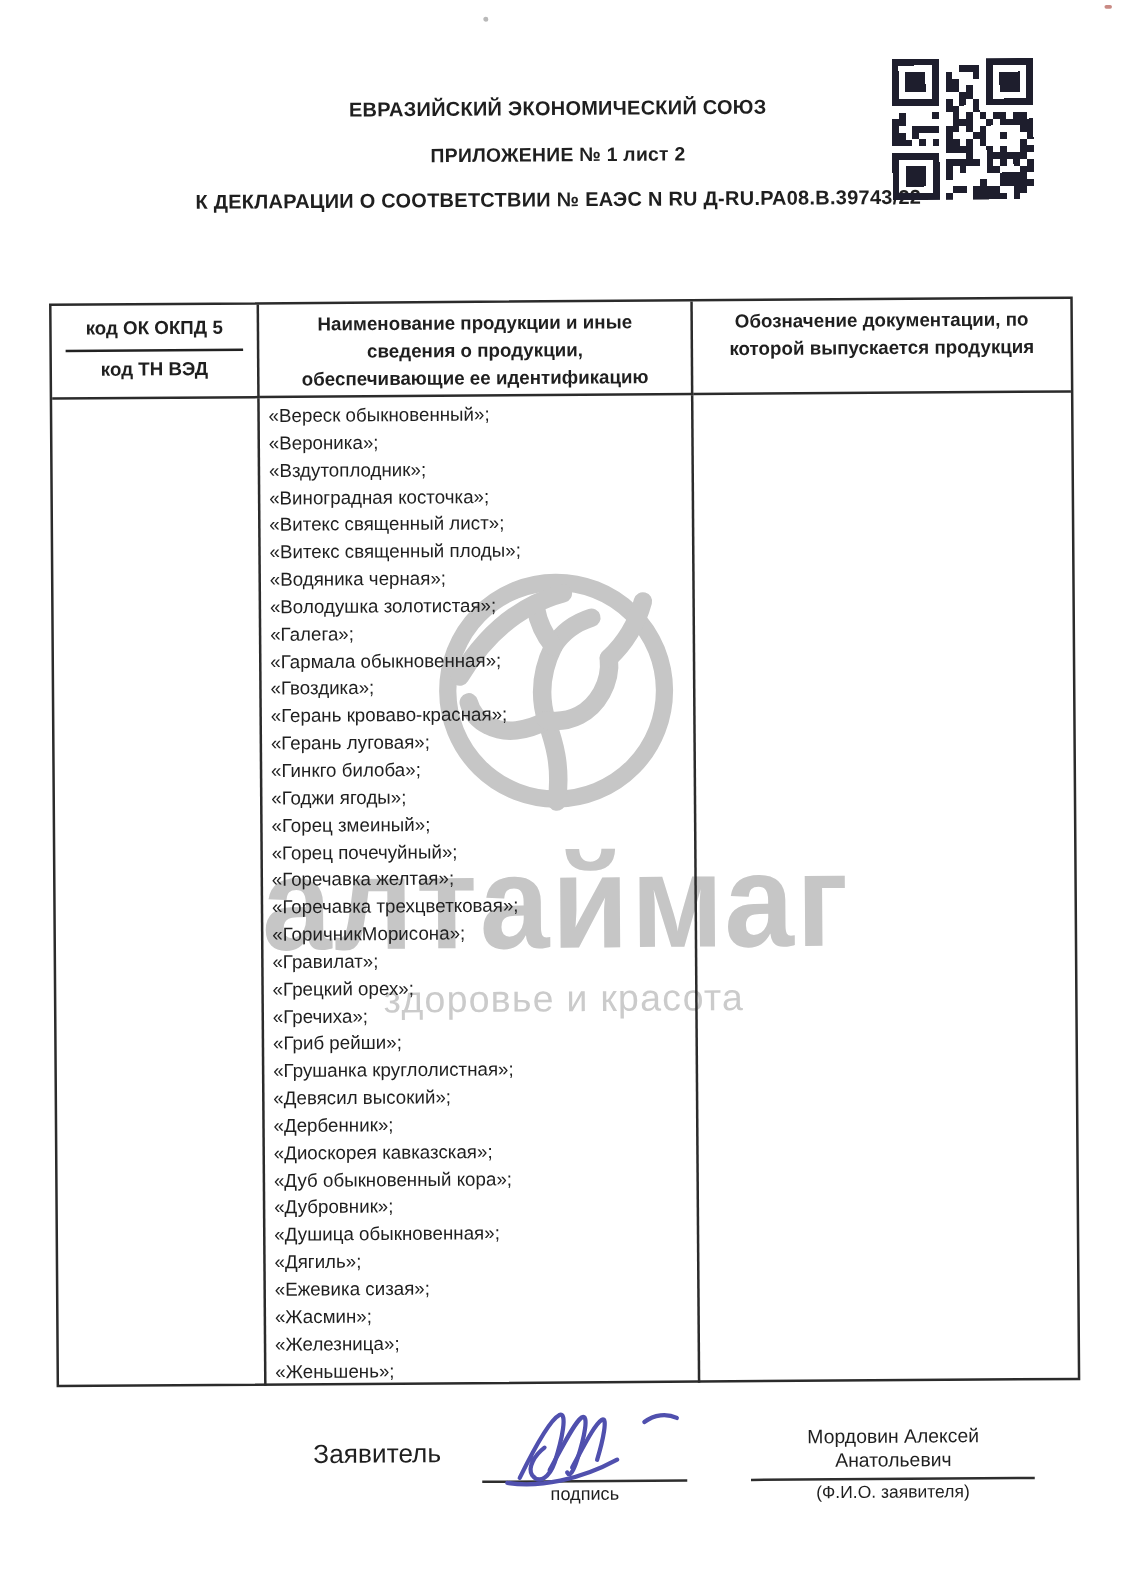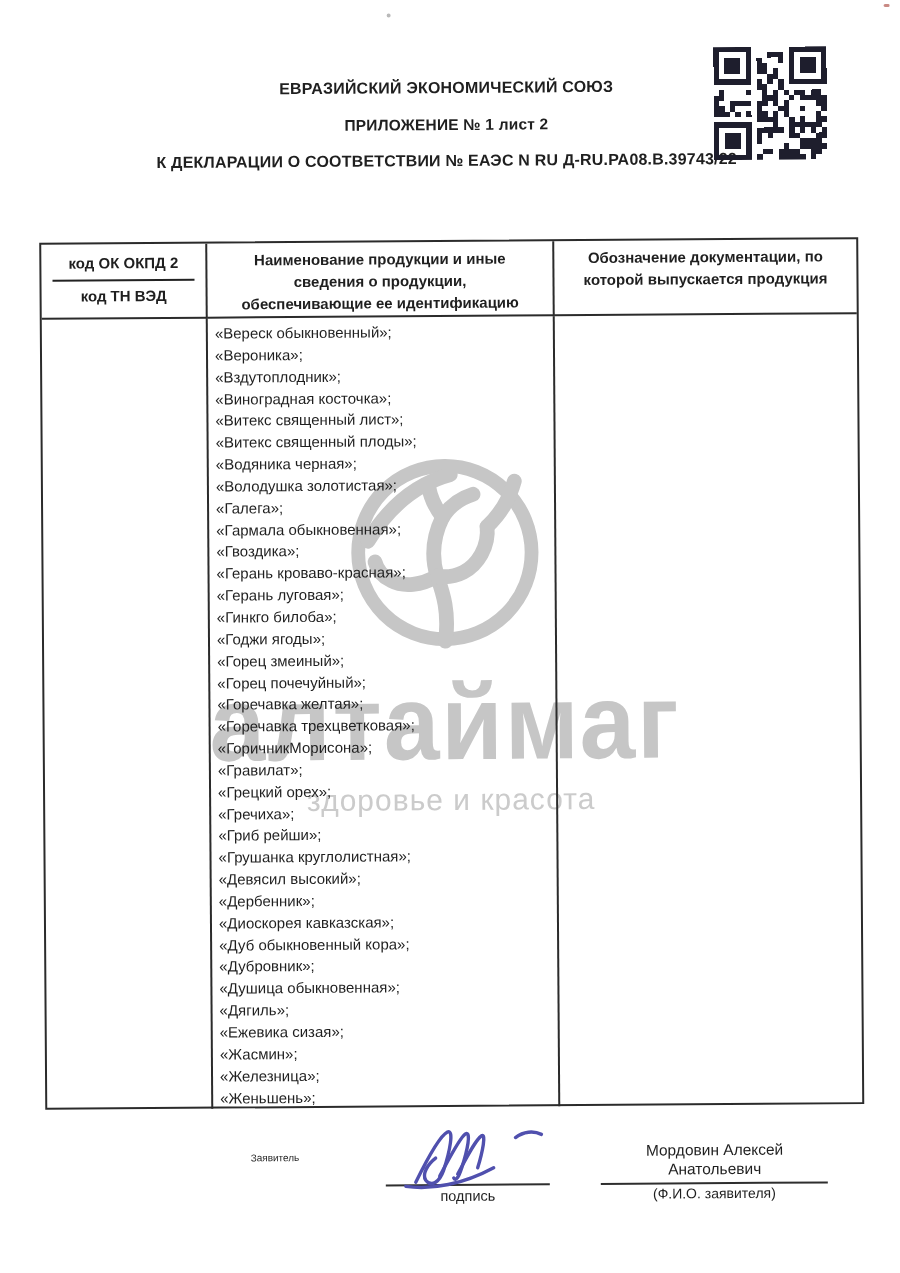--- a/index.html
+++ b/index.html
@@ -34,21 +34,21 @@
        display:grid;grid-template-columns:166px 347px 1fr;grid-template-rows:75px 1fr;background:transparent;}
   .cell{box-sizing:border-box;border-right:2px solid #2b2b2b;border-bottom:2px solid #2b2b2b;background:transparent;}
   .cell.last{border-right:none;}
   .cell.body{border-bottom:none;}
   .th{font-weight:bold;font-size:15px;text-align:center;padding-top:6px;line-height:22px;}
   .th1{display:flex;flex-direction:column;align-items:center;padding-top:8px;}
   .th1 .div{width:142px;height:2px;background:#222;margin:5px 0 4px 0;}
   .items{padding:4px 4px 0 7px;font-size:15px;line-height:21.85px;text-align:left;}
 
   
-  .f-label{position:absolute;left:247px;top:1151px;font-size:10px;}
+  .f-label{position:absolute;left:247px;top:1151px;font-size:21px;}
   .sig{position:absolute;left:398px;top:1124px;width:152px;height:66px;z-index:2;}
   .sig svg{width:100%;height:100%;display:block;}
   .sig-line{position:absolute;left:382px;top:1184px;width:164px;height:2px;background:#2e2e2e;}
   .sig-cap{position:absolute;left:382px;top:1188px;width:164px;text-align:center;font-size:14.5px;}
   .name{position:absolute;left:598px;top:1142px;width:226px;text-align:center;font-size:15.5px;line-height:19px;}
   .name-line{position:absolute;left:597px;top:1184px;width:227px;height:1.5px;background:#2e2e2e;}
   .fio-cap{position:absolute;left:597px;top:1187px;width:227px;text-align:center;font-size:14px;}
 
   
   .speck1{position:absolute;left:391px;top:13px;width:4px;height:4px;border-radius:50%;background:#b9b9b9;}
@@ -304,21 +304,21 @@
           <rect x="13" y="20" width="1" height="1" fill="#1e1e2d"></rect>
           <rect x="14" y="20" width="1" height="1" fill="#1e1e2d"></rect>
           <rect x="15" y="20" width="1" height="1" fill="#1e1e2d"></rect>
           <rect x="16" y="20" width="1" height="1" fill="#1e1e2d"></rect>
           <rect x="18" y="20" width="1" height="1" fill="#1e1e2d"></rect>
         </svg>
     </div>
 
     <div class="tbl">
       <div class="cell th th1">
-        <span>код ОК ОКПД 2</span>
+        <span>код ОК ОКПД 5</span>
         <span class="div"></span>
         <span>код ТН ВЭД</span>
       </div>
       <div class="cell th">
         <div>Наименование продукции и иные</div>
         <div>сведения о продукции,</div>
         <div>обеспечивающие ее идентификацию</div>
       </div>
       <div class="cell th last">
         <div>Обозначение документации, по</div>

